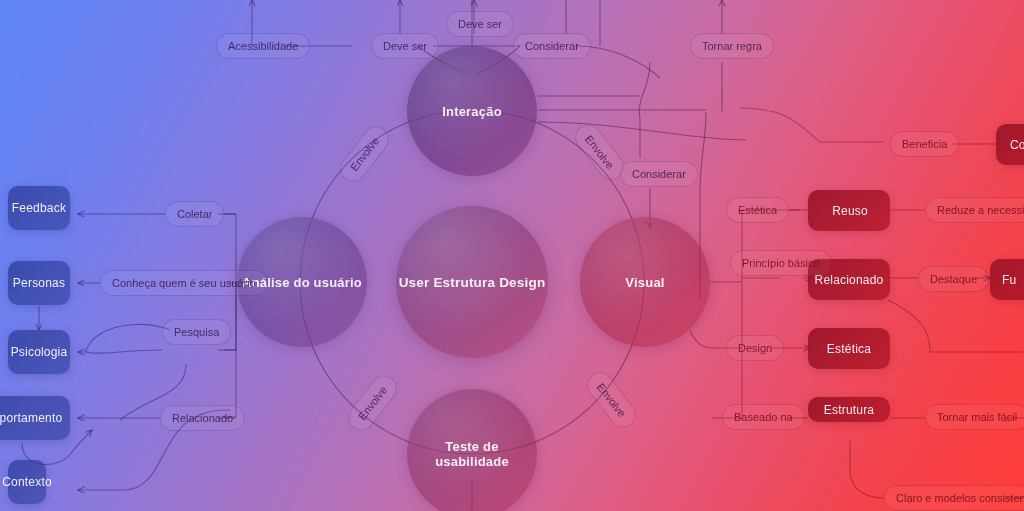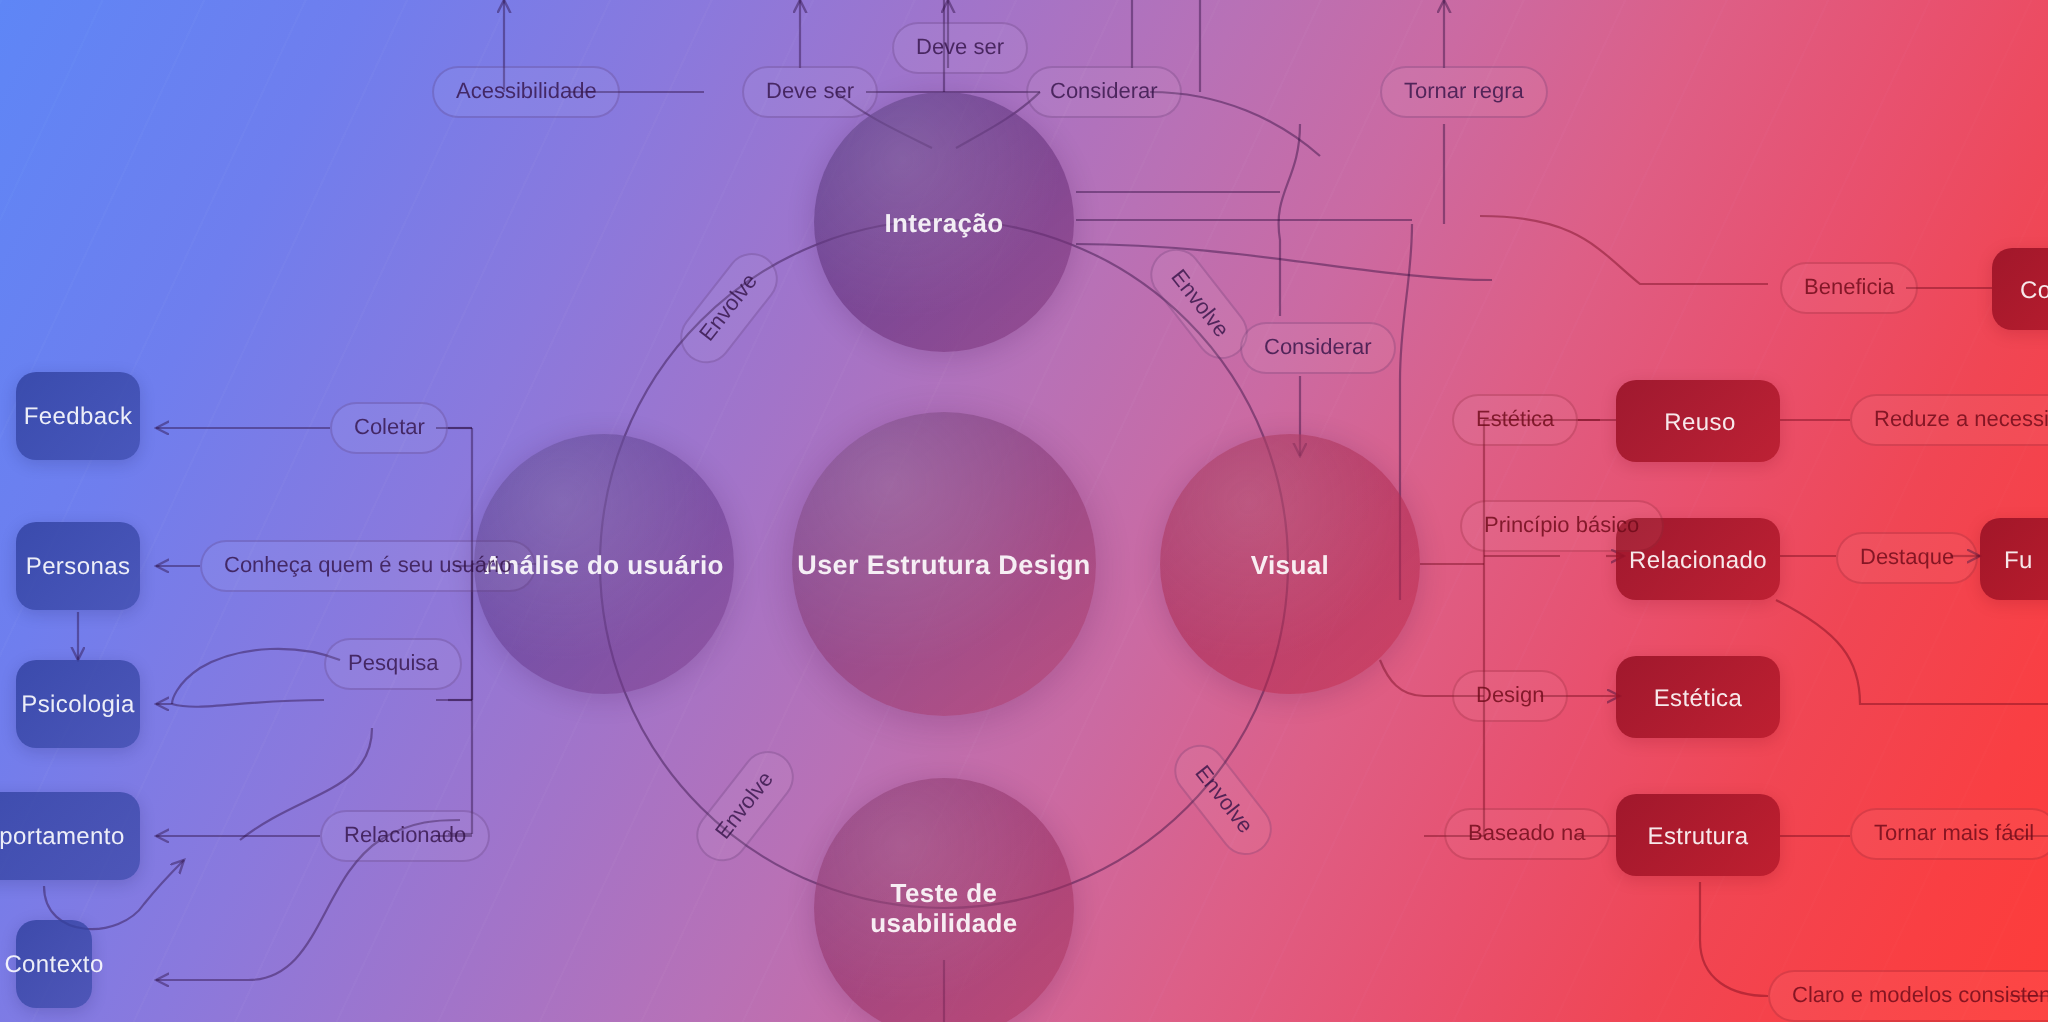--- a/index.html
+++ b/index.html
@@ -350,21 +350,21 @@
 
   <div class="node rect warm" style="left:808px; top:190px; width:82px; height:41px;padding-left:12px;">
     <span>Reuso</span>
   </div>
   <div class="node rect warm" style="left:808px; top:259px; width:82px; height:41px;">
     <span>Relacionado</span>
   </div>
   <div class="node rect warm" style="left:808px; top:328px; width:82px; height:41px;">
     <span>Estética</span>
   </div>
-  <div class="node rect warm" style="left:808px; top:397px; width:82px; height:41px;">
+  <div class="node rect warm" style="left:808px; top:397px; width:82px; height:25px;">
     <span>Estrutura</span>
   </div>
   <div class="node rect warm" style="left:996px; top:124px; width:70px; height:41px; justify-content:flex-start; padding-left:14px;">
     <span>Co</span>
   </div>
   <div class="node rect warm" style="left:990px; top:259px; width:70px; height:41px; justify-content:flex-start; padding-left:12px;">
     <span>Fu</span>
   </div>
 
   <div class="pill warm" style="left:726px; top:197px;">

